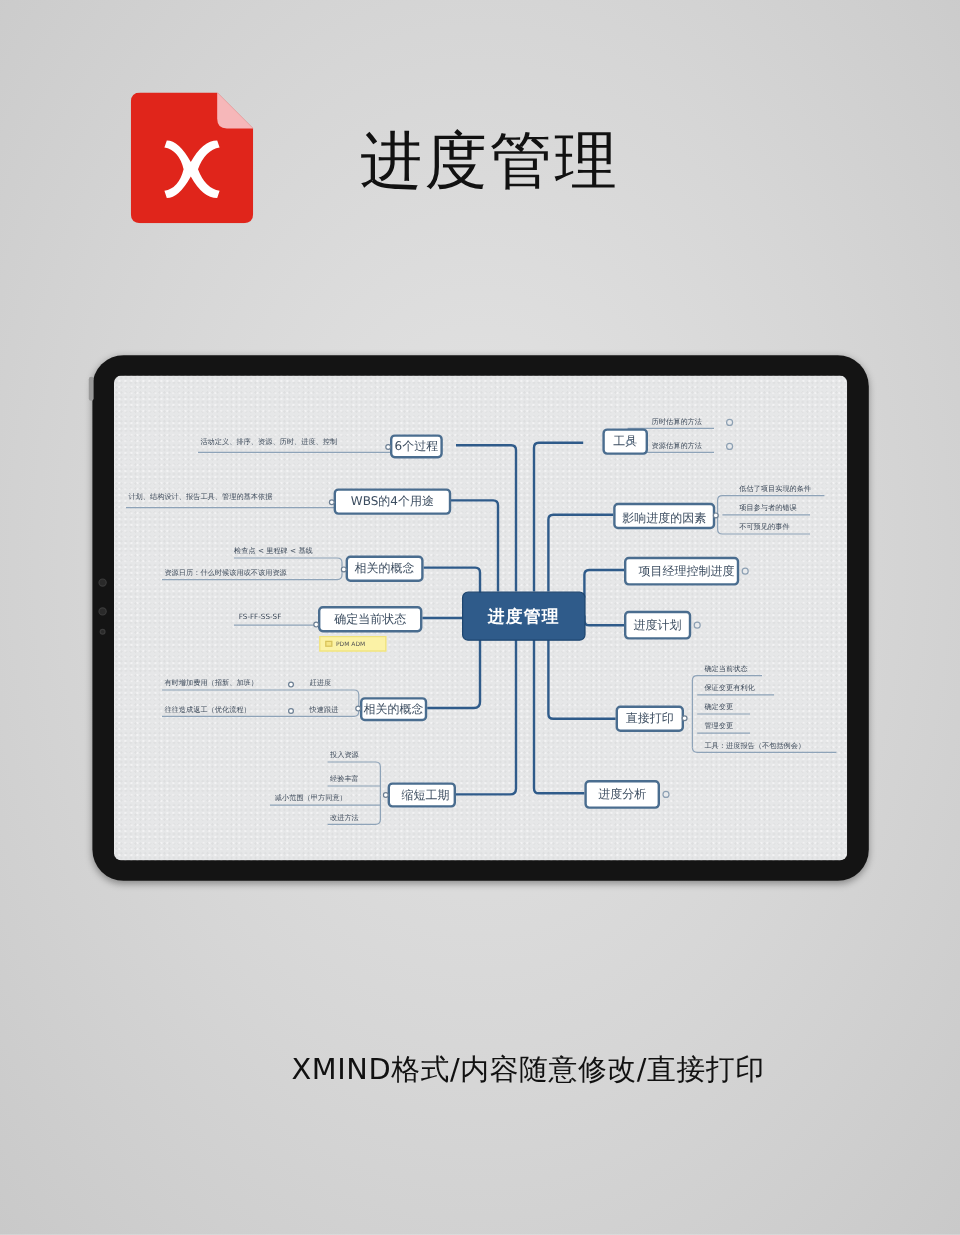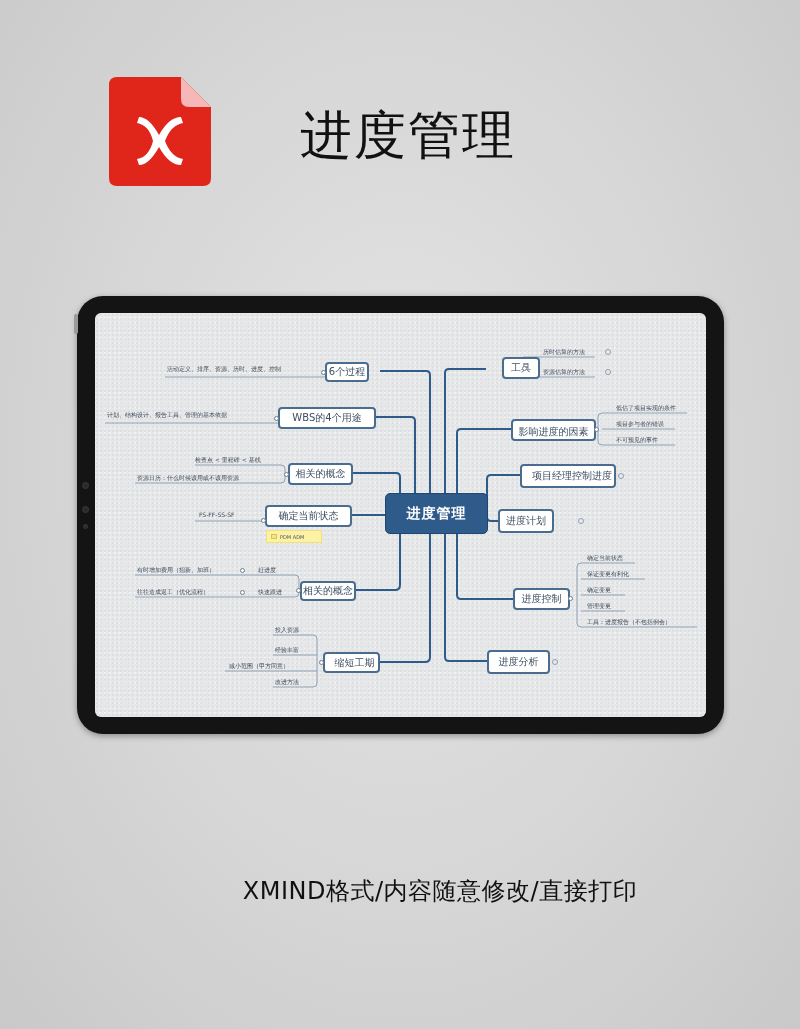--- a/index.html
+++ b/index.html
@@ -198,27 +198,27 @@
     <div class="ring" style="left:499px;top:114px;"></div>
     <div class="leaf" style="left:521px;top:91px;">低估了项目实现的条件</div>
     <div class="leaf" style="left:521px;top:107px;">项目参与者的错误</div>
     <div class="leaf" style="left:521px;top:123px;">不可预见的事件</div>
 
     <div class="topic" style="left:425px;top:151px;width:96px;height:24px;padding-left:14px;">
       <span>项目经理控制进度</span>
     </div>
     <div class="collapse-dot" style="left:523px;top:160px;"></div>
 
-    <div class="topic" style="left:403px;top:196px;width:56px;height:24px;justify-content:center;">
+    <div class="topic" style="left:425px;top:196px;width:56px;height:24px;justify-content:center;">
       <span>进度计划</span>
     </div>
     <div class="collapse-dot" style="left:483px;top:205px;"></div>
 
     <div class="topic" style="left:418px;top:275px;width:57px;height:22px;">
-      <span>进度控制</span>
+      <span>直接打印</span>
     </div>
     <div class="ring" style="left:473px;top:283px;"></div>
     <div class="leaf" style="left:492px;top:241px;">确定当前状态</div>
     <div class="leaf" style="left:492px;top:257px;">保证变更有利化</div>
     <div class="leaf" style="left:492px;top:273px;">确定变更</div>
     <div class="leaf" style="left:492px;top:289px;">管理变更</div>
     <div class="leaf" style="left:492px;top:305px;">工具：进度报告（不包括例会）</div>
 
     <div class="topic" style="left:392px;top:337px;width:63px;height:24px;">
       <span>进度分析</span>

